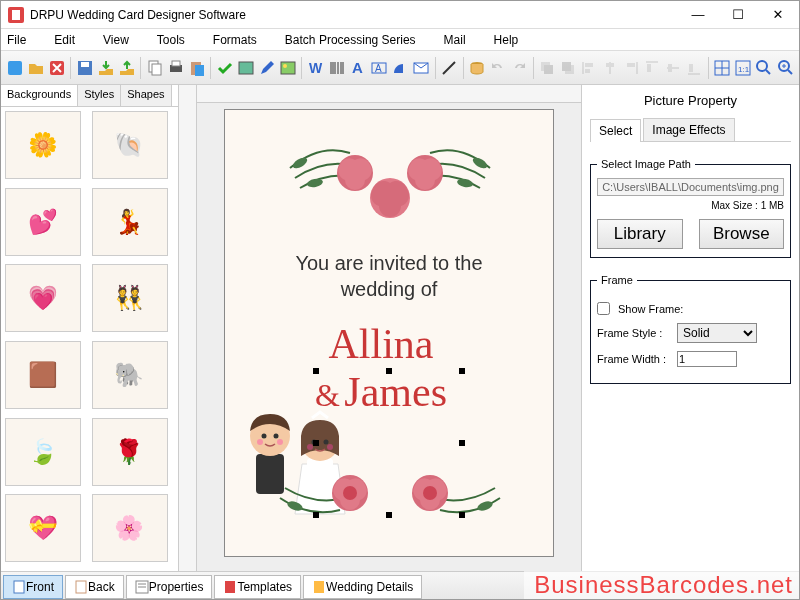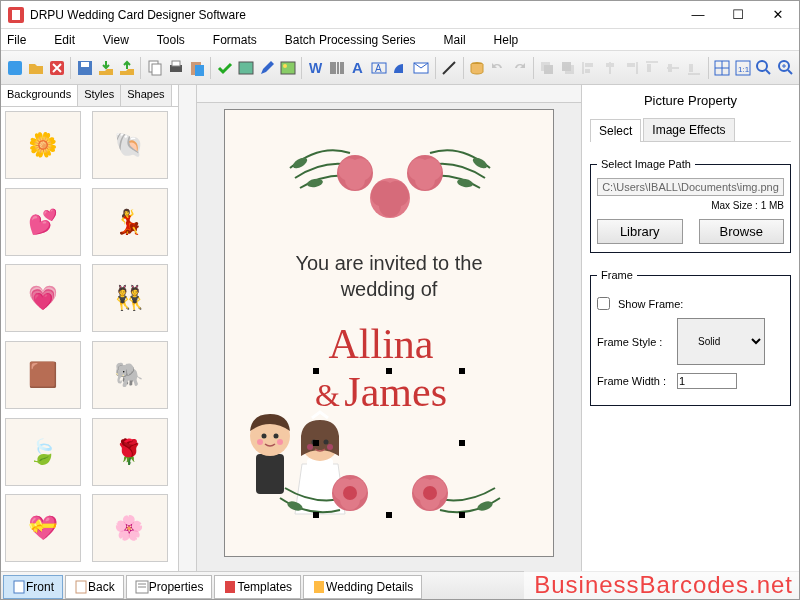--- a/index.html
+++ b/index.html
@@ -37,26 +37,26 @@
 .props { width: 218px; border-left: 1px solid #ccc; padding: 8px; }
 .props h3 { font-size: 13px; font-weight: normal; text-align: center; margin-bottom: 10px; }
 .prop-tabs { display: flex; font-size: 12px; border-bottom: 1px solid #ccc; }
 .prop-tab { padding: 4px 8px; border: 1px solid #ccc; border-bottom: none; background: #f0f0f0; margin-right: 2px; }
 .prop-tab.active { background: #fff; position: relative; top: 1px; }
 .fieldset { border: 1px solid #0f172a; margin-top: 16px; padding: 8px 6px; font-size: 11px; }
 .fieldset legend { font-size: 11px; padding: 0 4px; }
 .path-input { width: 100%; font-size: 11px; padding: 2px; border: 1px solid #aaa; background: #f4f4f4; color: #666; text-align: center; }
 .max-size { text-align: right; font-size: 10px; margin-top: 4px; }
 .btn-row { display: flex; gap: 16px; margin-top: 8px; }
-.btn { flex: 1; padding: 4px 6px; font-size: 13px; border: 1px solid #999; background: linear-gradient(#f8f8f8,#e4e4e4); text-align: center; }
+.btn { flex: 1; padding: 4px 6px; font-size: 17px; border: 1px solid #999; background: linear-gradient(#f8f8f8,#e4e4e4); text-align: center; }
 .frm-row { display: flex; align-items: center; margin: 8px 0; font-size: 11px; gap: 8px; }
 .frm-row label { width: 72px; }
 .color-swatch { width: 52px; height: 18px; background: #fff; border: 1px solid #888; }
 .dots-btn { width: 26px; height: 18px; border: 1px solid #888; text-align: center; font-size: 10px; line-height: 16px; background: #f0f0f0; }
-.select { width: 88px; font-size: 10px; padding: 16px; border: 1px solid #888; }
+.select { width: 80px; font-size: 12px; padding: 1px; border: 1px solid #888; }
 .num-input { width: 60px; font-size: 11px; padding: 1px; border: 1px solid #888; }
 .statusbar { height: 30px; border-top: 1px solid #ccc; display: flex; align-items: center; font-size: 12px; padding: 0 2px; background: linear-gradient(#f6f6f6,#e6e6e6); }
 .status-tab { display: flex; align-items: center; padding: 4px 8px; border: 1px solid #bbb; background: #fff; margin-right: 2px; }
 .status-tab.active { background: #cfe6f9; border-color: #7aa8d4; }
 .watermark { position: absolute; right: 0; bottom: 0; font-family: Impact, sans-serif; font-size: 24px; letter-spacing: 1px; color: #ef4444; padding: 0 6px 0 10px; background: rgba(255,255,255,0.6); }
 </style>
 </head>
 <body>
 
 <div class="titlebar">

